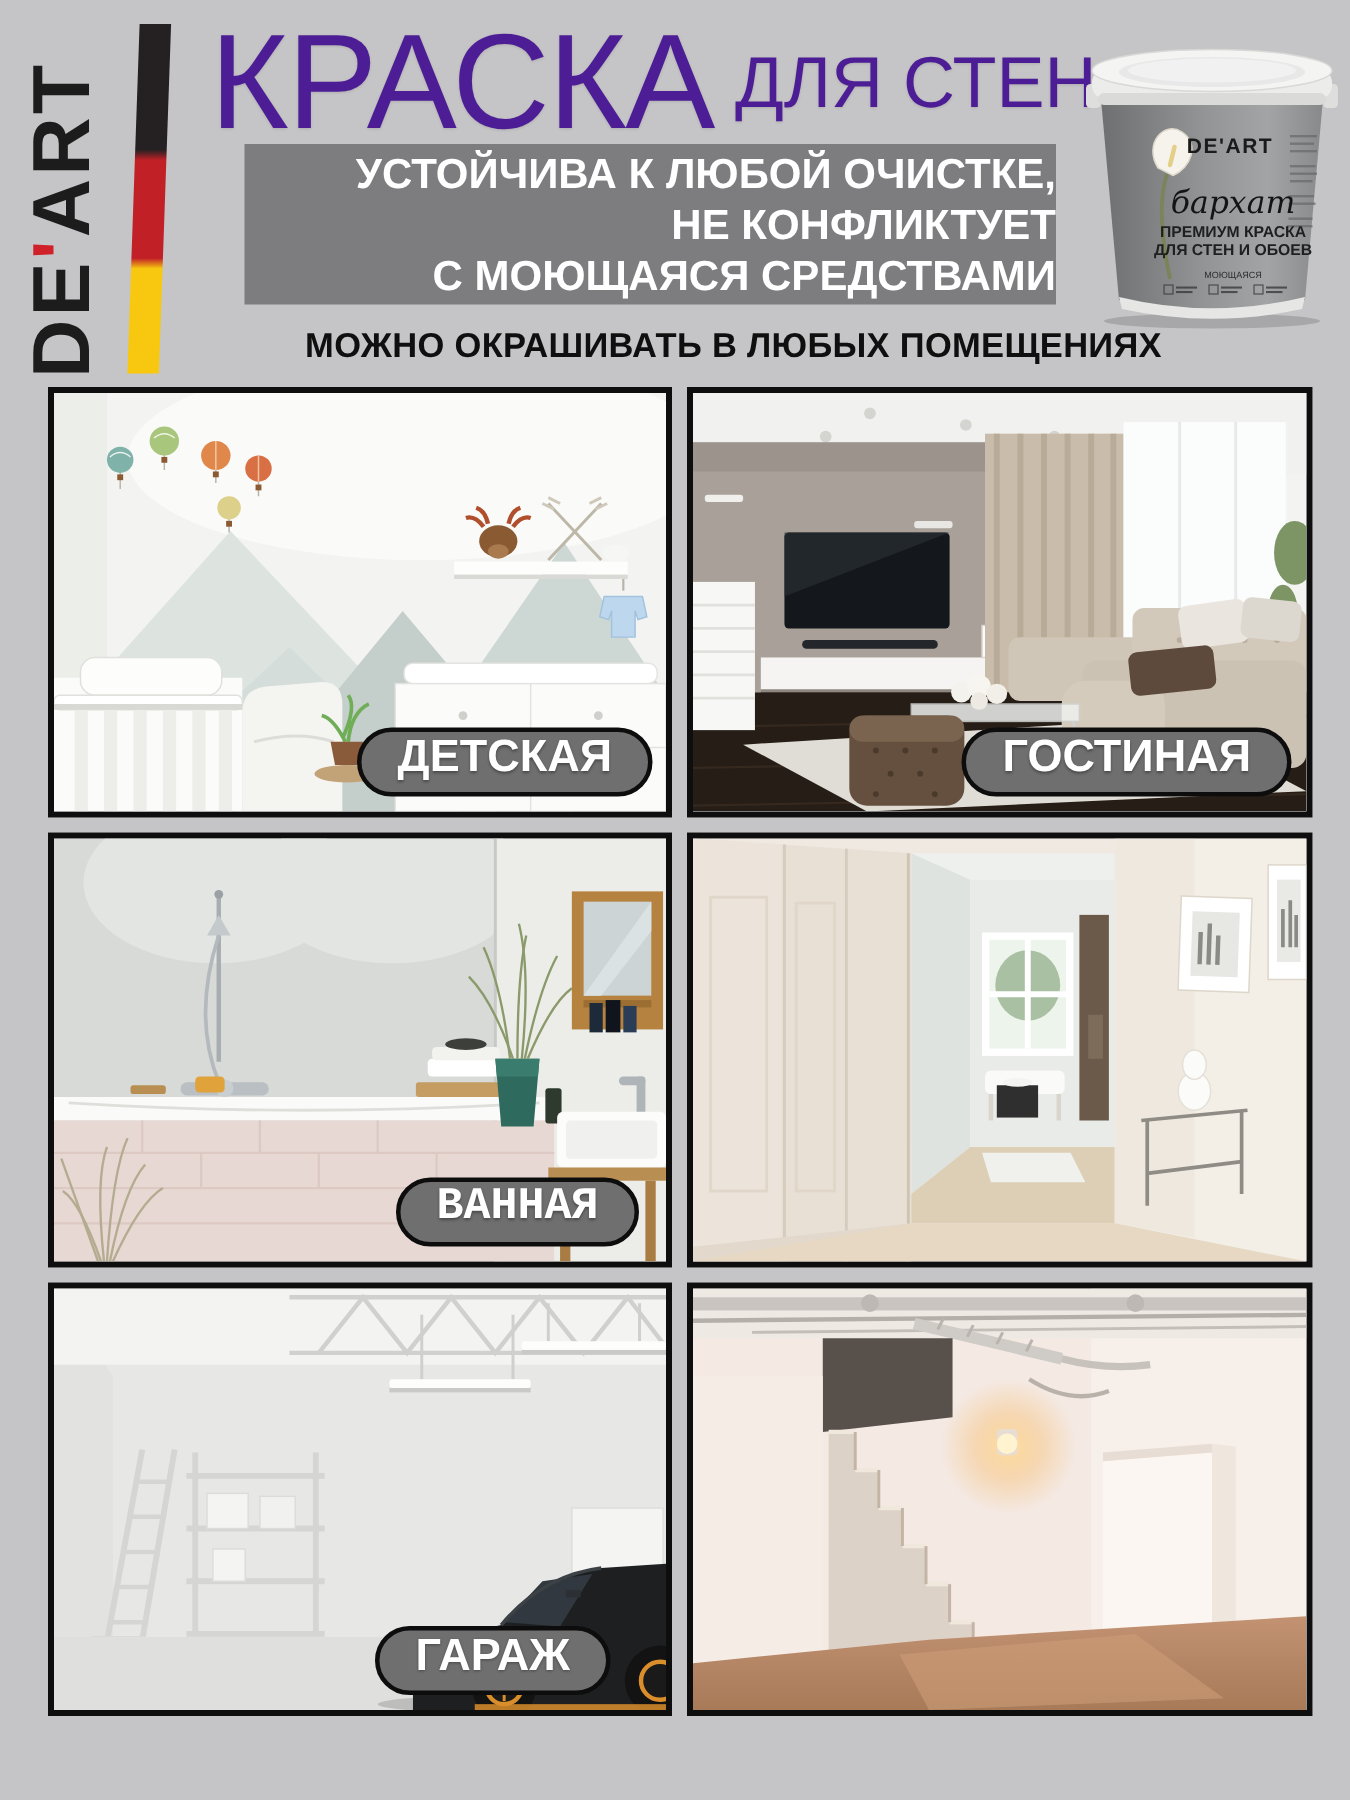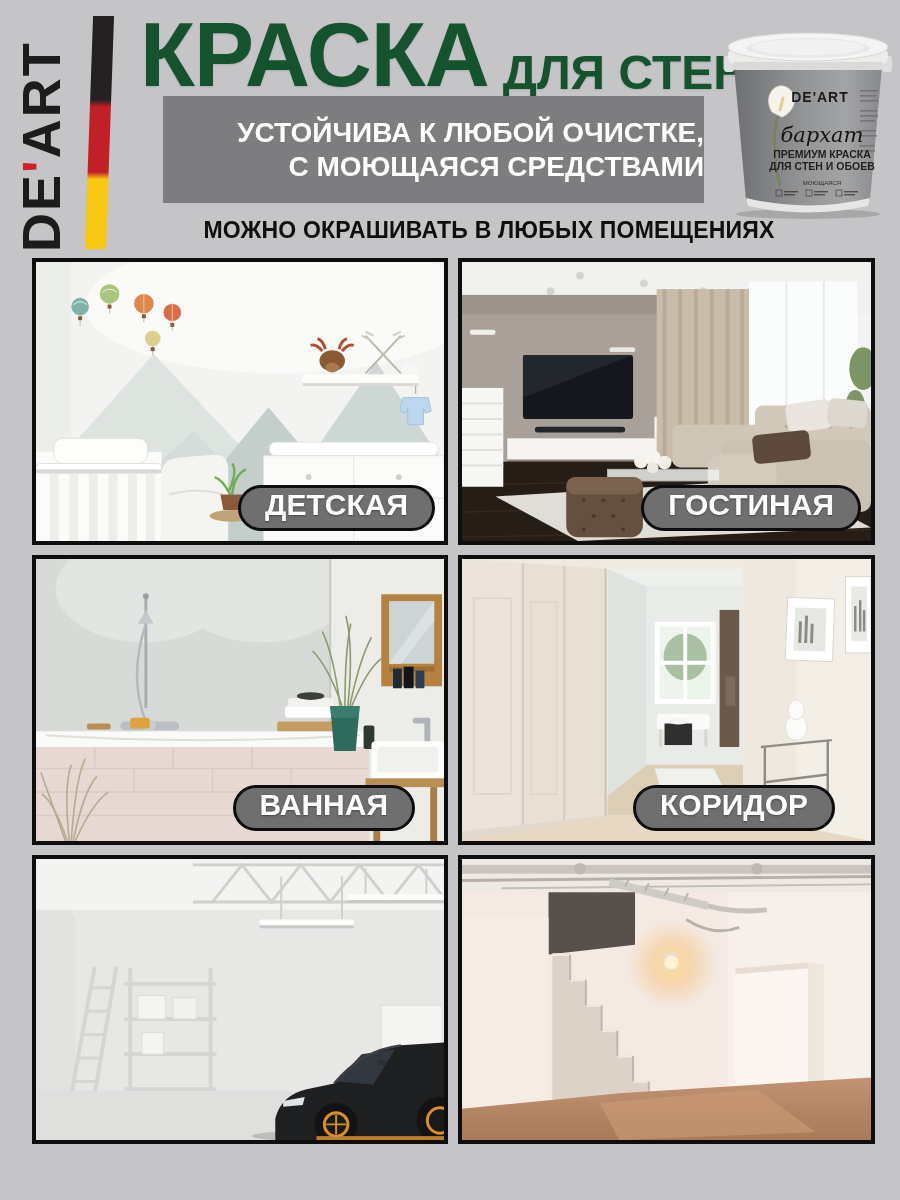--- a/index.html
+++ b/index.html
@@ -21,22 +21,22 @@
   .logo-text .apos{color:#d0212a;}
   .flag{
     position:absolute;left:89px;top:16px;width:21px;height:233px;
     transform:skewX(-2deg);
     background:linear-gradient(180deg,
       #252122 0 36%, #c22027 39% 67%, #f7c80f 70% 100%);
   }
 
   
   .title{
-    position:absolute;left:140px;top:10px;display:flex;align-items:flex-end;
-    color:#14532d;font-weight:bold;white-space:nowrap;
+    position:absolute;left:140px;top:10px;display:flex;align-items:center;
+    color:#4c1d95;font-weight:normal;white-space:nowrap;
   }
   .title .big{font-size:90px;line-height:1;letter-spacing:-1px;text-shadow:0 1px 2px rgba(0,0,0,.12);}
   .title .small{font-size:48px;margin-left:14px;letter-spacing:0;text-shadow:0 1px 2px rgba(0,0,0,.12);}
   .benefit{
     position:absolute;left:163px;top:96px;width:541px;height:107px;
     background:#7d7d7f;display:flex;flex-direction:column;justify-content:center;
     text-align:center;color:#fff;font-weight:bold;font-size:28px;line-height:34px;align-items:flex-end;
   }
   .section-heading{
     position:absolute;left:100px;top:217px;width:778px;
@@ -56,38 +56,39 @@
   }
   .photo svg.scene{position:absolute;inset:0;width:100%;height:100%;display:block;}
   .pill{
     position:absolute;bottom:10px;height:40px;
     border:3px solid #0d0d0d;border-radius:26px;background:#6f6f70;
     color:#fff;font-weight:bold;font-size:30px;
     display:flex;align-items:flex-start;padding:0 24px;
     text-shadow:0 1px 2px rgba(0,0,0,.35);letter-spacing:0;
   }
   .ph1 .pill{right:9px;}  .ph2 .pill{right:10px;margin-top:35px;}
-  .ph3 .pill{right:29px;} .ph4 .pill{right:36px;}
+  .ph3 .pill{right:18px;font-family:Liberation Mono, monospace;} .ph4 .pill{right:36px;}
   .ph5 .pill{right:37px;} .ph6 .pill{right:21px;}
 </style>
 </head>
 <body>
 
 <div class="poster">
 
   <div class="logo-text"><span>DE</span><span class="apos">'</span><span>ART</span></div>
   <div class="flag"></div>
 
   <div class="title">
     <span class="big">КРАСКА</span>
     <span class="small">ДЛЯ СТЕН</span>
   </div>
 
   <div class="benefit">
     <div>УСТОЙЧИВА К ЛЮБОЙ ОЧИСТКЕ,</div>
+    <div>НЕ КОНФЛИКТУЕТ</div>
     <div>С МОЮЩАЯСЯ СРЕДСТВАМИ</div>
   </div>
 
   <svg class="bucket" viewBox="0 0 176 202">
     <defs>
       <linearGradient id="bgrad" x1="0" y1="0" x2="1" y2="0">
         <stop offset="0" stop-color="#6e6f71"></stop>
           <stop offset="0.45" stop-color="#929395"></stop>
         <stop offset="0.75" stop-color="#a3a4a6"></stop>
           <stop offset="1" stop-color="#88898b"></stop>
@@ -486,23 +487,20 @@
               <line x1="372" y1="186" x2="372" y2="242"></line>
             <line x1="308" y1="228" x2="372" y2="220"></line>
           </g>
           <g>
             <ellipse cx="340" cy="172" rx="11" ry="13" fill="#fbfbfa" stroke="#e4e0d8"></ellipse>
             <ellipse cx="340" cy="154" rx="8" ry="10" fill="#fbfbfa" stroke="#e4e0d8"></ellipse>
           </g>
         </g>
         <polygon points="0,288 148,262 286,262 416,288" fill="#e6d8c2"></polygon>
       </svg>
-      <figcaption class="pill">
-          <span>КОРИДОР</span>
-        </figcaption>
     </figure>
 
     <figure class="photo ph5">
       <svg class="scene" viewBox="0 0 416 288" preserveAspectRatio="none">
         <rect width="416" height="288" fill="#ebebea"></rect>
         <rect x="0" y="52" width="416" height="186" fill="#e7e7e6"></rect>
         <polygon points="0,0 0,288 40,238 40,60" fill="#e2e2e1"></polygon>
         <rect x="0" y="0" width="416" height="52" fill="#f3f3f2"></rect>
         <g stroke="#d0d0ce" stroke-width="3" fill="none">
           <line x1="160" y1="6" x2="416" y2="6"></line>
@@ -562,20 +560,23 @@
             <circle cx="306" cy="272" r="12" fill="#1a1a1a" stroke="#d98e2b" stroke-width="3"></circle>
             <path d="M306,262 v20 M296,272 h20" stroke="#d98e2b" stroke-width="2"></path>
           </g>
           <g>
             <circle cx="412" cy="268" r="24" fill="#131313"></circle>
             <circle cx="412" cy="268" r="13" fill="#1a1a1a" stroke="#d98e2b" stroke-width="3"></circle>
           </g>
           <rect x="286" y="284" width="130" height="4" fill="#d98e2b" opacity="0.85"></rect>
         </g>
       </svg>
+      <figcaption class="pill">
+          <span>ГАРАЖ</span>
+        </figcaption>
     </figure>
 
     <figure class="photo ph6">
       <svg class="scene" viewBox="0 0 416 288" preserveAspectRatio="none">
         <defs>
           <radialGradient id="glow" cx="0.5" cy="0.5" r="0.5">
             <stop offset="0" stop-color="#ffdf9e" stop-opacity="0.95"></stop>
             <stop offset="0.5" stop-color="#f7c27a" stop-opacity="0.45"></stop>
             <stop offset="1" stop-color="#f7c27a" stop-opacity="0"></stop>
           </radialGradient>

